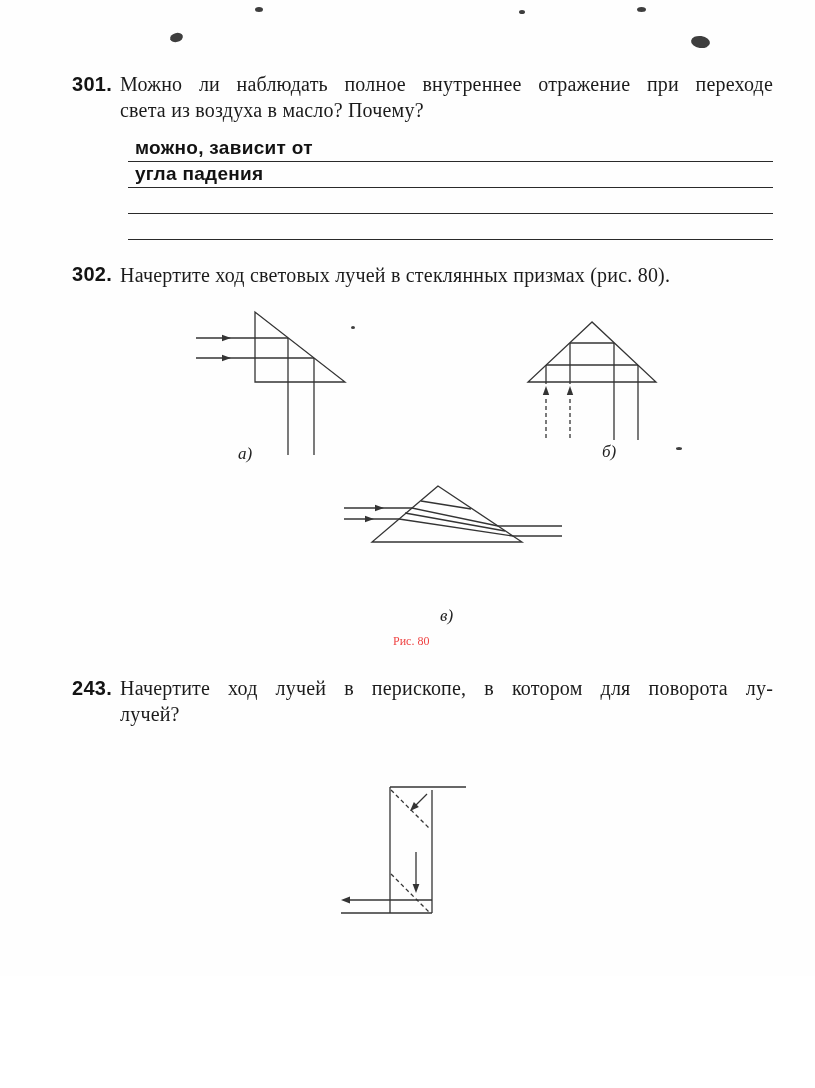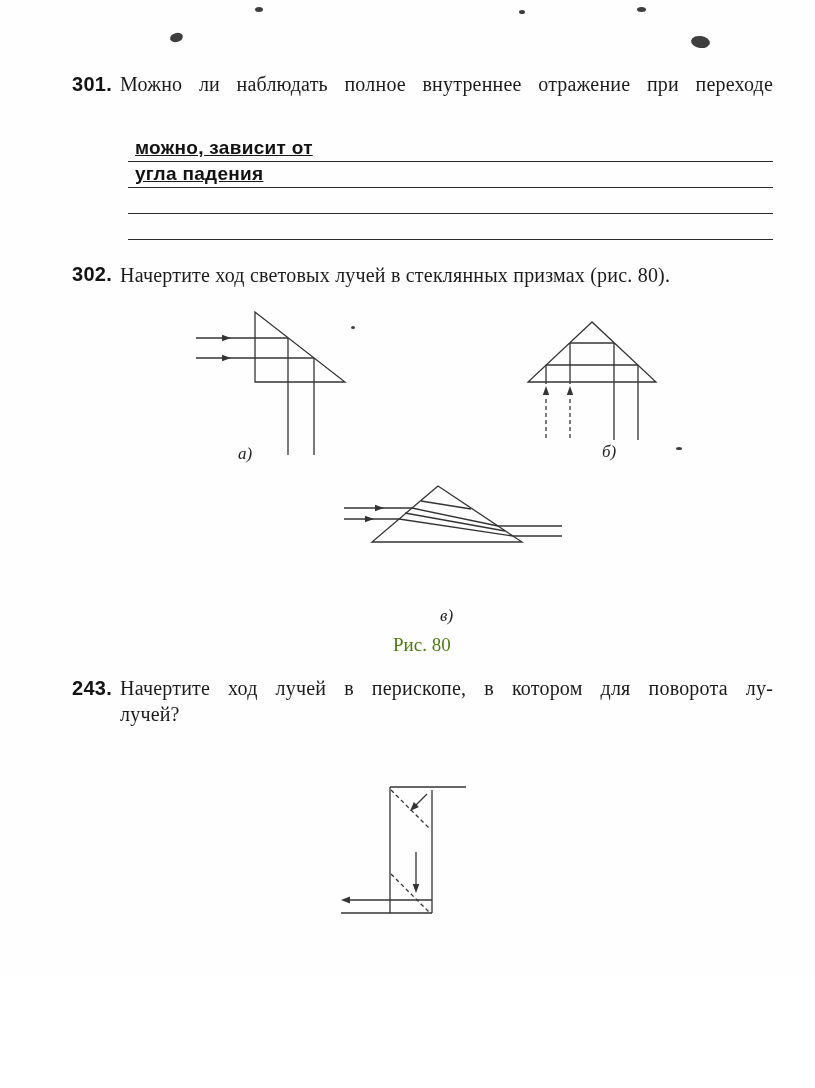--- a/index.html
+++ b/index.html
@@ -17,34 +17,34 @@
   }
   .prob-text {
     position:absolute; width:653px;
     font-size:20px; line-height:25.5px; letter-spacing:.2px; color:#1b1b1b;
   }
   .tline { display:block; height:25.5px; white-space:nowrap; }
   .line-just { text-align:justify; text-align-last:justify; white-space:normal; }
   .answer-area { position:absolute; left:128px; top:136px; width:645px; }
   .answer-row {
     height:26px; border-bottom:1.7px solid #2a2a2a;
-    display:flex; align-items:flex-end;text-decoration:underline;
+    display:flex; align-items:flex-end;
   }
   .handwriting {
     font-family:"Liberation Sans", sans-serif; font-weight:700;
     font-size:19px; color:#121212; letter-spacing:.3px;
     padding-left:7px; padding-bottom:2px;
   }
   .fig { position:absolute; left:0; top:0; display:block; pointer-events:none; }
   .fig line { stroke:#343434; stroke-width:1.3; }
   .fig .dash { stroke-dasharray:4 3; }
   .fig polygon.shape { fill:none; stroke:#343434; stroke-width:1.3; }
   .fig polygon.arr { fill:#343434; stroke:none; }
   .fig-label { position:absolute; font-style:italic; font-size:17px; color:#222; }
-  .fig-caption { position:absolute; font-size:19px; color:#4d7c0f; }
+  .fig-caption { position:absolute; font-size:12px; color:#ef4444; }
   .artifact { position:absolute; background:#1c1c1c; border-radius:50%; opacity:.85; }
   .page-number {
     position:absolute; left:0; top:1042px; width:100%;
     text-align:center; font-size:16px; letter-spacing:1px;
   }
 </style>
 </head>
 <body>
 
 <div class="page">
@@ -53,20 +53,21 @@
   <div class="artifact" style="left:691px;top:36px;width:19px;height:12px;transform:rotate(8deg)"></div>
   <div class="artifact" style="left:255px;top:7px;width:8px;height:5px"></div>
   <div class="artifact" style="left:519px;top:10px;width:6px;height:4px"></div>
   <div class="artifact" style="left:637px;top:7px;width:9px;height:5px"></div>
   <div class="artifact" style="left:351px;top:326px;width:4px;height:3px"></div>
   <div class="artifact" style="left:676px;top:447px;width:6px;height:3px"></div>
 
   <span class="prob-num" style="left:72px;top:73px">301.</span>
   <div class="prob-text" style="left:120px;top:72px">
     <span class="tline line-just">Можно ли наблюдать полное внутреннее отражение при переходе</span>
+    <span class="tline">света из воздуха в масло? Почему?</span>
   </div>
 
   <div class="answer-area">
     <div class="answer-row">
       <span class="handwriting">можно, зависит от</span>
     </div>
     <div class="answer-row">
       <span class="handwriting">угла падения</span>
     </div>
     <div class="answer-row">

